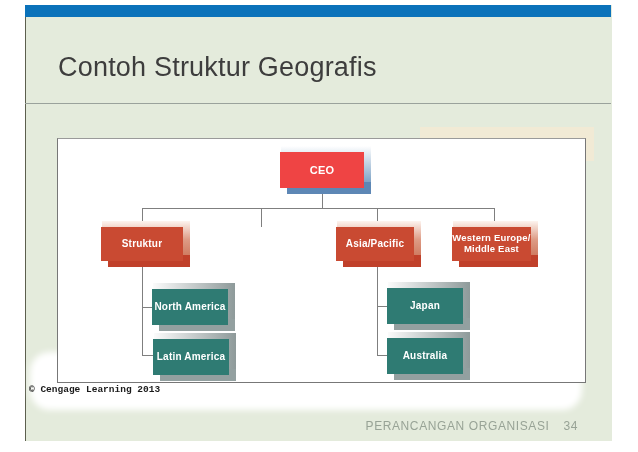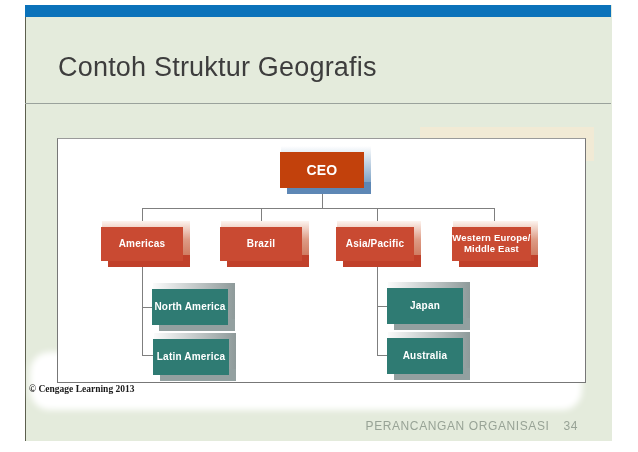--- a/index.html
+++ b/index.html
@@ -16,31 +16,31 @@
   .beige-accent{position:absolute;left:420px;top:127px;width:174px;height:34px;background:#f1ead5;}
   .diagram-panel{position:absolute;left:57px;top:138px;width:529px;height:245px;background:#ffffff;
                  border:1px solid #777;border-top-color:#9a9a9a;box-sizing:border-box;}
   .cline{position:absolute;background:#7f7f7f;}
   .node{position:absolute;}
   .node .main{position:relative;z-index:2;width:100%;height:100%;display:flex;align-items:center;
               justify-content:center;color:#ffffff;font-weight:bold;font-size:10px;text-align:center;
               line-height:1.15;white-space:pre-line;letter-spacing:0.2px;}
   .node .echo-top{position:absolute;top:-6px;left:1px;width:calc(100% + 6px);height:100%;z-index:1;}
   .node .echo-bot{position:absolute;top:6px;left:7px;width:100%;height:100%;z-index:0;}
-  .node.blue .main{background:#c2410c;font-size:14px;}
+  .node.blue .main{background:#ef4444;font-size:11px;}
   .node.blue .echo-top{background:linear-gradient(to bottom,#ffffff,#7ea3c6);}
   .node.blue .echo-bot{background:#5d87b5;}
   .node.red .main{background:#c94a32;}
   .node.red .echo-top{background:linear-gradient(to bottom,#fdf4ef 0%,#dd9b85 55%,#d07c62 100%);}
   .node.red .echo-bot{background:#c0402a;}
   .node.teal .main{background:#2f7b73;}
   .node.teal .echo-top{background:linear-gradient(to right,#fbfbfb,#8e9a9a);}
   .node.teal .echo-bot{background:#93a0a0;}
   .node.small-text .main{font-size:9.5px;}
-  .copyright{position:absolute;left:29px;top:384px;font-family:Liberation Serif, serif;font-weight:bold;
+  .copyright{position:absolute;left:29px;top:384px;font-family:Liberation Mono, monospace;font-weight:bold;
              font-size:9.5px;color:#1a1a1a;}
   .footer{position:absolute;right:60px;top:419px;font-size:12px;color:#98a396;
           letter-spacing:0.6px;display:flex;gap:14px;align-items:baseline;}
   
   #ceo{left:280px;top:152px;width:84px;height:36px;}
   #americas{left:101px;top:227px;width:82px;height:34px;}
   #brazil{left:220px;top:227px;width:82px;height:34px;}
   #asiapac{left:336px;top:227px;width:78px;height:34px;}
   #weme{left:452px;top:227px;width:79px;height:34px;}
   #na{left:152px;top:289px;width:76px;height:36px;}
@@ -77,26 +77,21 @@
 
   <div id="ceo" class="node blue">
     <div class="echo-top"></div>
     <div class="echo-bot"></div>
     <div class="main">CEO</div>
   </div>
 
   <div id="americas" class="node red">
     <div class="echo-top"></div>
     <div class="echo-bot"></div>
-    <div class="main">Americas</div>
-  </div>
-  <div id="brazil" class="node red">
-    <div class="echo-top"></div>
-    <div class="echo-bot"></div>
-    <div class="main">Brazil</div>
+    <div class="main">Struktur</div>
   </div>
   <div id="asiapac" class="node red">
     <div class="echo-top"></div>
     <div class="echo-bot"></div>
     <div class="main">Asia/Pacific</div>
   </div>
   <div id="weme" class="node red small-text">
     <div class="echo-top"></div>
     <div class="echo-bot"></div>
     <div class="main">Western Europe/

